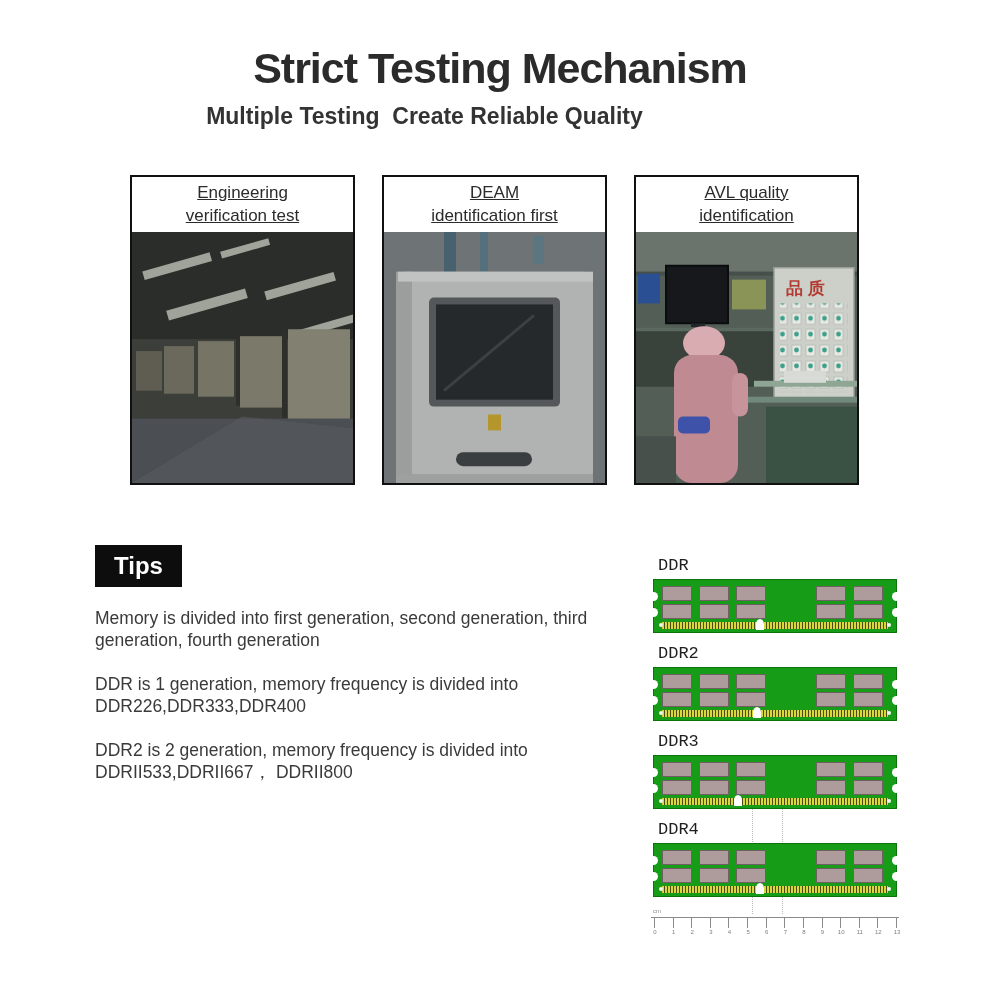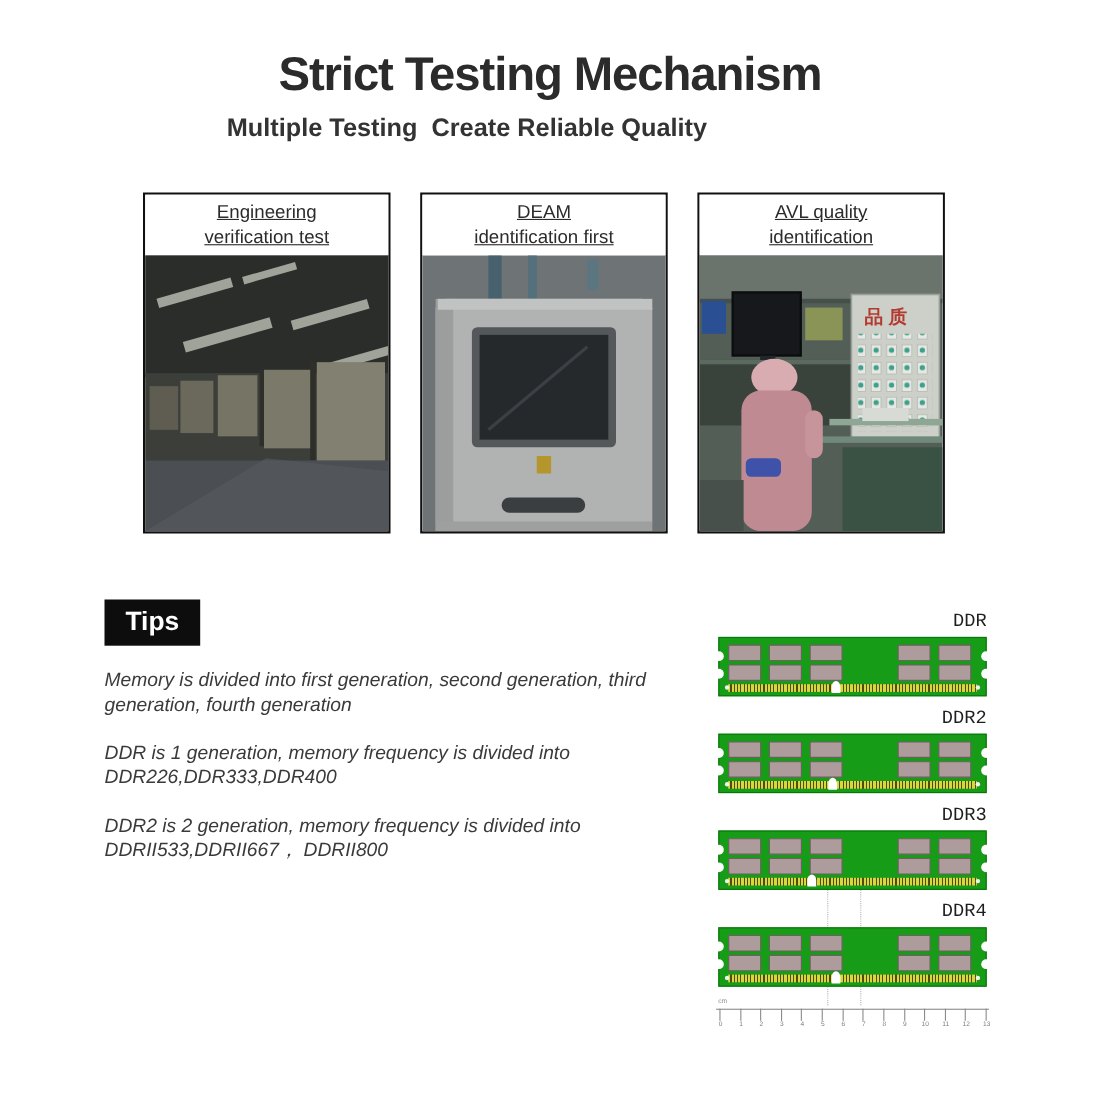--- a/index.html
+++ b/index.html
@@ -19,26 +19,26 @@
   .card-head{height:55px;display:flex;flex-direction:column;justify-content:center;
              align-items:center;font-size:17px;color:#2b2b2b;line-height:1.35;background:#fff;text-decoration:underline;}
   .card-photo{flex:1;position:relative;overflow:hidden;}
   .card-photo svg{display:block;width:100%;height:100%;}
 
   
   .tips-badge{position:absolute;left:95px;top:545px;background:#0d0d0d;color:#ffffff;
               font-size:24px;font-weight:bold;padding:7px 19px;}
   .tips-text{position:absolute;left:95px;top:607px;width:580px;font-size:17.5px;color:#3a3a3a;}
   .para{margin:0 0 22px 0;line-height:22px;}
-  .para span{display:block;font-style:italic;}
+  .para span{display:block;}
 
   
   .guide-line{position:absolute;top:798px;height:116px;border-left:1px dotted #9f9f9f;opacity:.75;}
   #guide-a{left:752px;} #guide-b{left:782px;}
-  .ram-col{position:absolute;left:653px;top:556px;width:244px;text-align:right;}
+  .ram-col{position:absolute;left:653px;top:556px;width:244px;}
   .ram-unit{margin-bottom:11px;}
   .ram-label{font-family:"Liberation Mono",monospace;font-size:17px;color:#1f1f1f;
              margin:0 0 3px 5px;height:20px;line-height:20px;}
   .stick{position:relative;height:54px;background:#169c16;border:1px solid #0b750b;
          box-sizing:border-box;}
   .chip-row{position:absolute;left:0;right:0;height:15px;}
   .row1{top:6px;} .row2{top:24px;}
   .chip{position:absolute;top:0;width:30px;height:15px;background:#ae9c9c;
         border:1px solid #6f5f62;box-sizing:border-box;border-radius:1px;}
   .pins{position:absolute;left:8px;right:8px;bottom:3px;height:7px;

